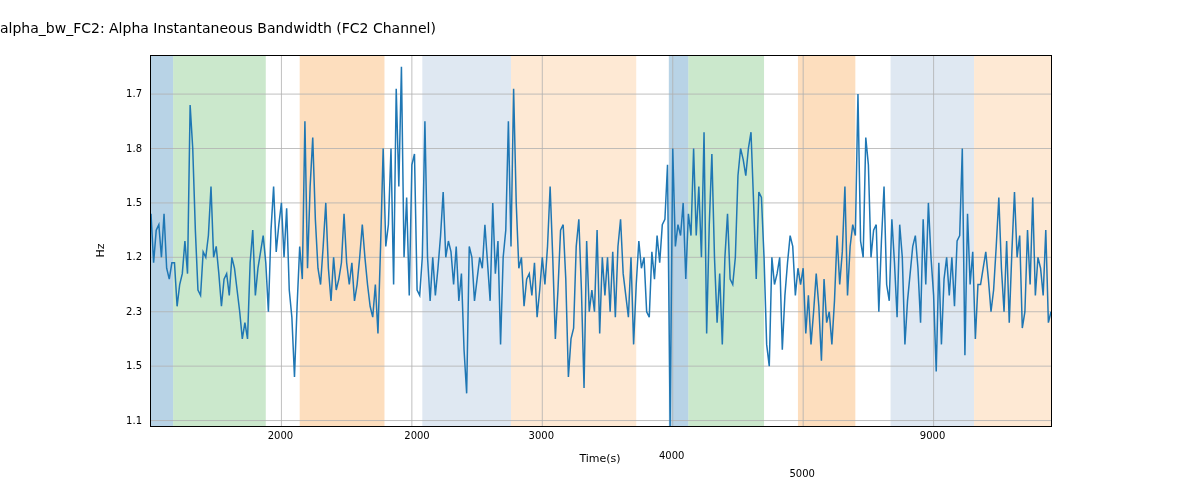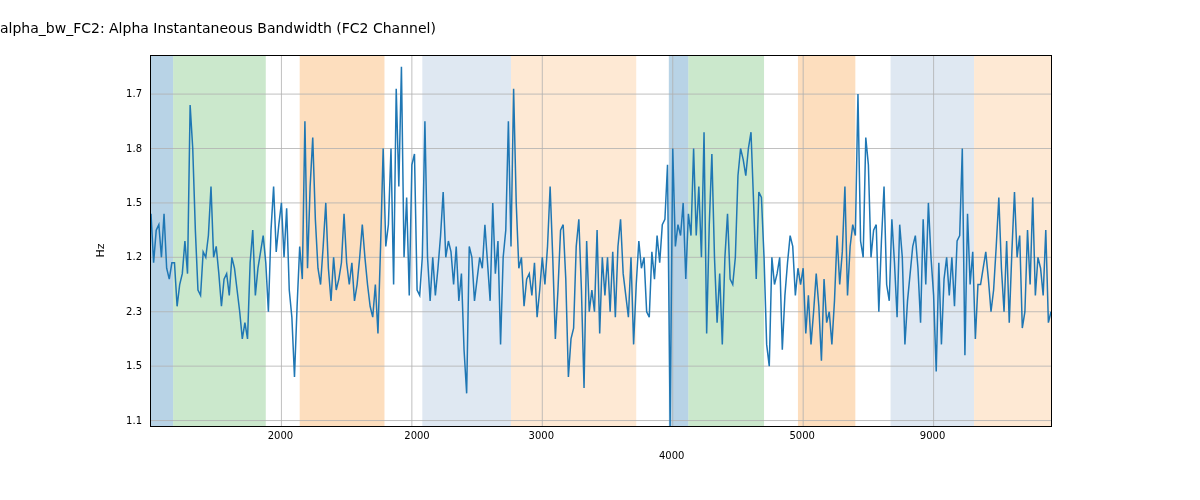--- a/index.html
+++ b/index.html
@@ -124,21 +124,21 @@
         </g>
       <path id="series-path" class="series-path" d="M0.00 157.79 L2.61 206.76 L5.22 174.12 L7.83 168.68 L10.43 201.32 L13.04 157.79 L15.65 212.21 L18.26 223.09 L20.87 206.76 L23.48 206.76 L26.09 250.29 L28.70 228.53 L31.30 217.65 L33.91 185.00 L36.52 217.65 L39.13 48.97 L41.74 92.50 L44.35 174.12 L46.96 233.97 L49.57 239.41 L52.17 195.88 L54.78 201.32 L57.39 179.56 L60.00 130.59 L62.61 201.32 L65.22 190.44 L67.83 217.65 L70.43 250.29 L73.04 223.09 L75.65 217.65 L78.26 239.41 L80.87 201.32 L83.48 212.21 L86.09 233.97 L88.70 255.74 L91.30 282.94 L93.91 266.62 L96.52 282.94 L99.13 206.76 L101.74 174.12 L104.35 239.41 L106.96 212.21 L109.57 195.88 L112.17 179.56 L114.78 206.76 L117.39 255.74 L120.00 174.12 L122.61 130.59 L125.22 195.88 L127.83 168.68 L130.43 146.91 L133.04 201.32 L135.65 152.35 L138.26 233.97 L140.87 261.18 L143.48 321.03 L146.09 250.29 L148.70 190.44 L151.30 223.09 L153.91 65.29 L156.52 212.21 L159.13 130.59 L161.74 81.62 L164.35 163.24 L166.96 212.21 L169.57 228.53 L172.17 190.44 L174.78 146.91 L177.39 212.21 L180.00 244.85 L182.61 201.32 L185.22 233.97 L187.83 223.09 L190.43 206.76 L193.04 157.79 L195.65 206.76 L198.26 228.53 L200.87 206.76 L203.48 244.85 L206.09 228.53 L208.70 201.32 L211.30 168.68 L213.91 201.32 L216.52 228.53 L219.13 250.29 L221.74 261.18 L224.35 228.53 L226.96 277.50 L229.57 190.44 L232.17 92.50 L234.78 190.44 L237.39 168.68 L240.00 92.50 L242.61 228.53 L245.22 32.65 L247.83 130.59 L250.43 10.88 L253.04 201.32 L255.65 141.47 L258.26 239.41 L260.87 108.82 L263.48 97.94 L266.09 233.97 L268.70 239.41 L271.30 201.32 L273.91 65.29 L276.52 201.32 L279.13 244.85 L281.74 201.32 L284.35 239.41 L286.96 212.21 L289.57 179.56 L292.17 136.03 L294.78 201.32 L297.39 185.00 L300.00 195.88 L302.61 228.53 L305.22 190.44 L307.83 244.85 L310.43 217.65 L313.04 293.82 L315.65 337.35 L318.26 190.44 L320.87 201.32 L323.48 244.85 L326.09 223.09 L328.70 201.32 L331.30 212.21 L333.91 168.68 L336.52 206.76 L339.13 244.85 L341.74 146.91 L344.35 217.65 L346.96 185.00 L349.57 288.38 L352.17 201.32 L354.78 174.12 L357.39 65.29 L360.00 190.44 L362.61 32.65 L365.22 146.91 L367.83 212.21 L370.43 201.32 L373.04 250.29 L375.65 223.09 L378.26 217.65 L380.87 239.41 L383.48 206.76 L386.09 261.18 L388.70 233.97 L391.30 201.32 L393.91 228.53 L396.52 190.44 L399.13 130.59 L401.74 201.32 L404.35 282.94 L406.96 233.97 L409.57 174.12 L412.17 168.68 L414.78 223.09 L417.39 321.03 L420.00 282.94 L422.61 272.06 L425.22 190.44 L427.83 163.24 L430.43 233.97 L433.04 331.91 L435.65 185.00 L438.26 255.74 L440.87 233.97 L443.48 255.74 L446.09 174.12 L448.70 277.50 L451.30 201.32 L453.91 239.41 L456.52 201.32 L459.13 255.74 L461.74 195.88 L464.35 261.18 L466.96 190.44 L469.57 163.24 L472.17 217.65 L474.78 239.41 L477.39 261.18 L480.00 201.32 L482.61 288.38 L485.22 228.53 L487.83 185.00 L490.43 212.21 L493.04 201.32 L495.65 255.74 L498.26 261.18 L500.87 195.88 L503.48 223.09 L506.09 179.56 L508.70 206.76 L511.30 168.68 L513.91 163.24 L516.52 108.82 L519.13 370.00 L521.74 92.50 L524.35 190.44 L526.96 168.68 L529.57 179.56 L532.17 146.91 L534.78 223.09 L537.39 157.79 L540.00 179.56 L542.61 92.50 L545.22 179.56 L547.83 130.59 L550.43 201.32 L553.04 76.18 L555.65 277.50 L558.26 168.68 L560.87 97.94 L563.48 201.32 L566.09 266.62 L568.70 217.65 L571.30 288.38 L573.91 201.32 L576.52 157.79 L579.13 223.09 L581.74 228.53 L584.35 201.32 L586.96 119.71 L589.57 92.50 L592.17 103.38 L594.78 119.71 L597.39 92.50 L600.00 76.18 L602.61 146.91 L605.22 223.09 L607.83 136.03 L610.43 141.47 L613.04 201.32 L615.65 288.38 L618.26 310.15 L620.87 201.32 L623.48 228.53 L626.09 217.65 L628.70 201.32 L631.30 293.82 L633.91 239.41 L636.52 206.76 L639.13 179.56 L641.74 190.44 L644.35 239.41 L646.96 212.21 L649.57 228.53 L652.17 212.21 L654.78 277.50 L657.39 239.41 L660.00 288.38 L662.61 255.74 L665.22 217.65 L667.83 250.29 L670.43 304.71 L673.04 223.09 L675.65 266.62 L678.26 255.74 L680.87 288.38 L683.48 244.85 L686.09 179.56 L688.70 228.53 L691.30 195.88 L693.91 130.59 L696.52 239.41 L699.13 190.44 L701.74 168.68 L704.35 179.56 L706.96 38.09 L709.57 185.00 L712.17 201.32 L714.78 81.62 L717.39 108.82 L720.00 201.32 L722.61 174.12 L725.22 168.68 L727.83 255.74 L730.43 185.00 L733.04 130.59 L735.65 228.53 L738.26 244.85 L740.87 163.24 L743.48 206.76 L746.09 261.18 L748.70 168.68 L751.30 201.32 L753.91 288.38 L756.52 244.85 L759.13 217.65 L761.74 190.44 L764.35 179.56 L766.96 212.21 L769.57 266.62 L772.17 163.24 L774.78 228.53 L777.39 146.91 L780.00 201.32 L782.61 239.41 L785.22 315.59 L787.83 206.76 L790.43 288.38 L793.04 223.09 L795.65 201.32 L798.26 239.41 L800.87 201.32 L803.48 250.29 L806.09 185.00 L808.70 179.56 L811.30 92.50 L813.91 299.26 L816.52 157.79 L819.13 228.53 L821.74 195.88 L824.35 282.94 L826.96 228.53 L829.57 228.53 L832.17 212.21 L834.78 195.88 L837.39 223.09 L840.00 255.74 L842.61 233.97 L845.22 190.44 L847.83 141.47 L850.43 212.21 L853.04 255.74 L855.65 185.00 L858.26 266.62 L860.87 195.88 L863.48 136.03 L866.09 201.32 L868.70 179.56 L871.30 272.06 L873.91 255.74 L876.52 174.12 L879.13 228.53 L881.74 141.47 L884.35 239.41 L886.96 201.32 L889.57 212.21 L892.17 239.41 L894.78 174.12 L897.39 266.62 L900.00 255.74 "></path>
     </svg>
   </div>
 
   <div id="xtick-container">
       <div class="xtick-label" style="left: 280.435px;">2000</div>
       <div class="xtick-label" style="left: 417px;">2000</div>
       <div class="xtick-label" style="left: 541.304px;">3000</div>
       <div class="xtick-label" style="left: 671.739px; margin-top: 20px;">4000</div>
-      <div class="xtick-label" style="left: 802.174px;">5000</div>
+      <div class="xtick-label" style="left: 802.174px; margin-top: 38px;">5000</div>
       <div class="xtick-label" style="left: 932.609px;">9000</div>
     </div>
   <div id="ytick-container">
       <div class="ytick-wrap" style="top: 419.559px;">
         <div class="ytick-label">1.1</div>
       </div>
       <div class="ytick-wrap" style="top: 365.147px;">
         <div class="ytick-label">1.5</div>
       </div>
       <div class="ytick-wrap" style="top: 310.735px;">
@@ -151,14 +151,15 @@
         <div class="ytick-label">1.5</div>
       </div>
       <div class="ytick-wrap" style="top: 147.5px;">
         <div class="ytick-label">1.8</div>
       </div>
       <div class="ytick-wrap" style="top: 93.0882px;">
         <div class="ytick-label">1.7</div>
       </div>
     </div>
 
+  <div class="xlabel">Time(s)</div>
 
 </div>
 
 </body></html>

